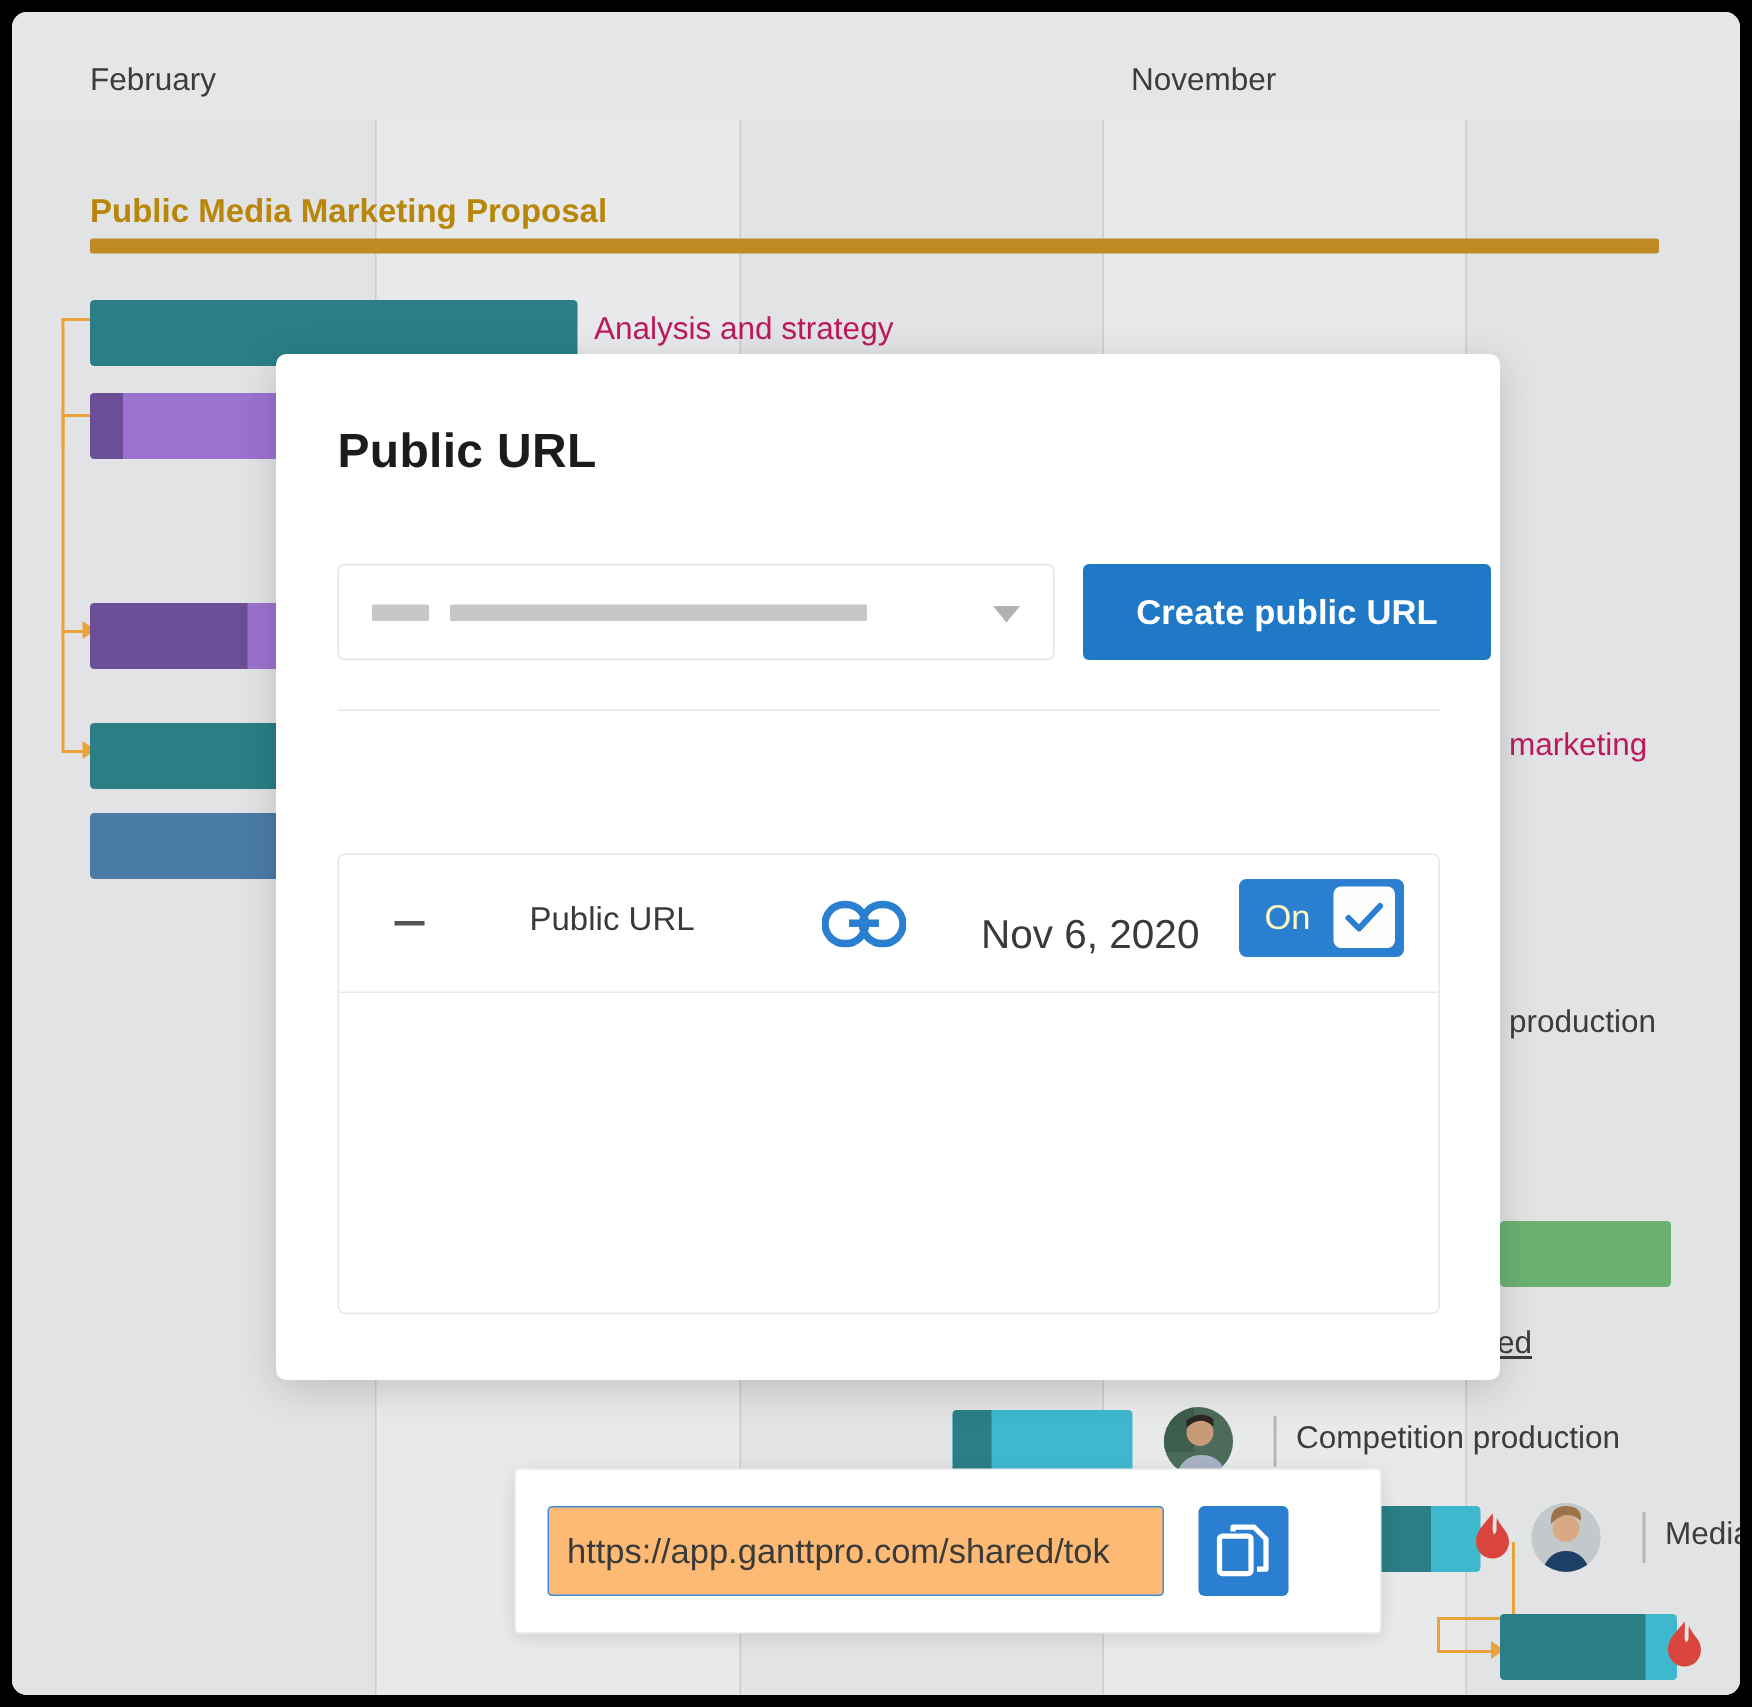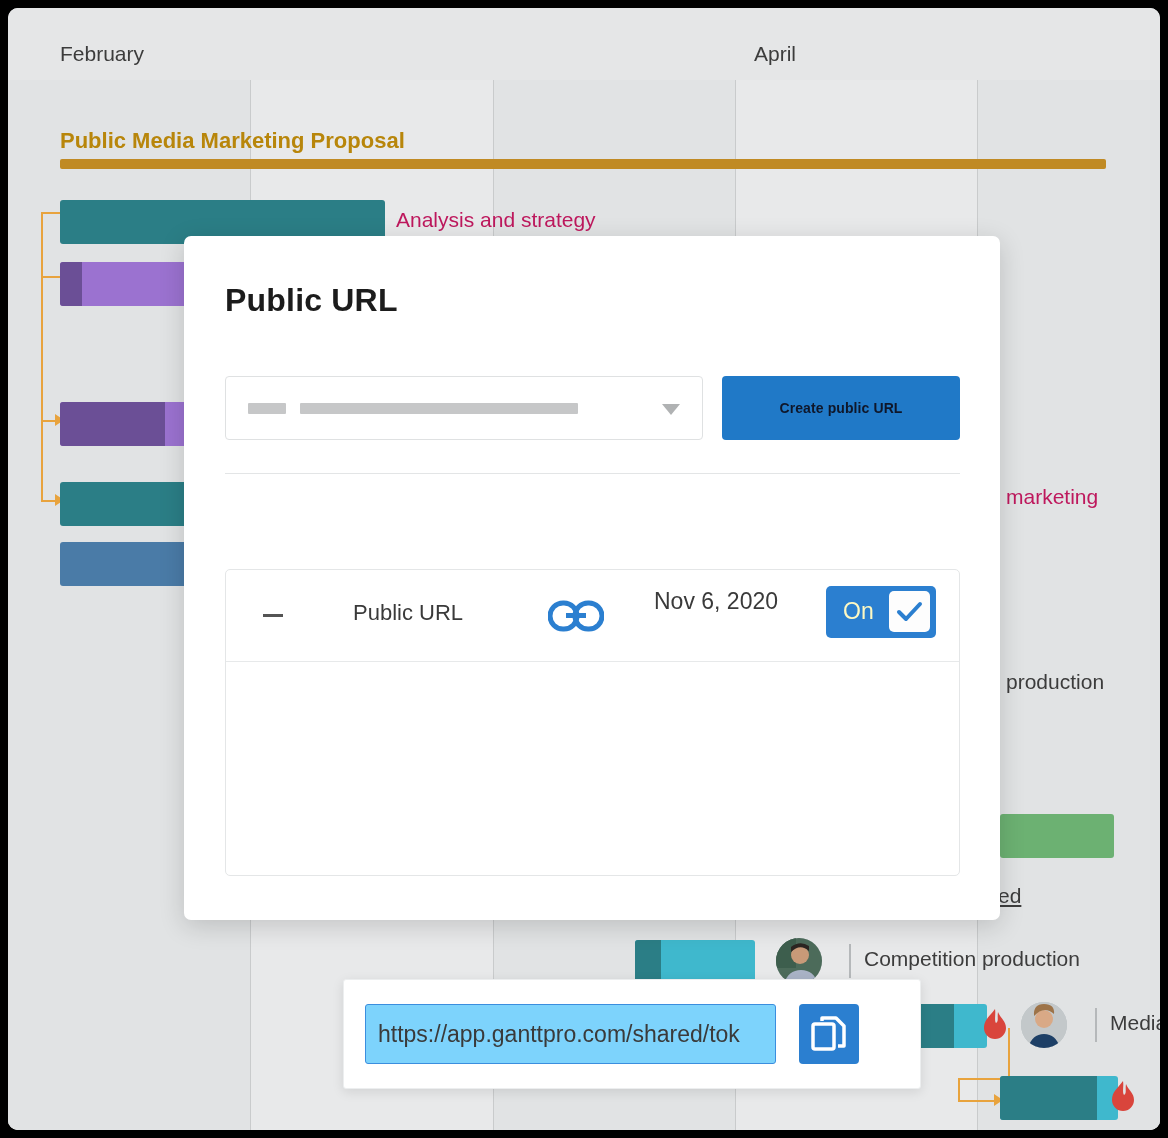--- a/index.html
+++ b/index.html
@@ -188,27 +188,27 @@
     width: 0; height: 0;
     border-left: 9px solid transparent;
     border-right: 9px solid transparent;
     border-top: 11px solid #b0b2b3;
   }
 
   .btn-create {
     position: absolute;
     left: 538px;
     top: 140px;
-    width: 238px;
+    width: 272px;
     height: 64px;
     background: #2079c7;
     border: none;
     border-radius: 4px;
-    color: #0f172a;
-    font-size: 14px;
+    color: #ffffff;
+    font-size: 23px;
     font-weight: bold;
     font-family: "Liberation Sans", sans-serif;
     cursor: pointer;
     letter-spacing: 0.1px;
   }
 
   .divider {
     position: absolute;
     left: 41px;
     top: 237px;
@@ -268,22 +268,22 @@
   .row-linkicon {
     position: absolute;
     left: 322px;
     top: 30px;
     width: 56px;
     height: 32px;
   }
   .row-date {
     position: absolute;
     left: 428px;
-    top: 18px;
-    font-size: 23px;
+    top: 38px;
+    font-size: 27px;
     color: #3a3a3a;
     white-space: nowrap;
   }
   .toggle-on {
     position: absolute;
     left: 600px;
     top: 16px;
     width: 110px;
     height: 52px;
     background: #2b7fd0;
@@ -327,21 +327,21 @@
     top: 24px;
     width: 411px;
     height: 60px;
     box-sizing: border-box;
     border: 1px solid #3b8ede;
     border-radius: 3px;
     padding: 0 12px;
     font-size: 23px;
     color: #3a3a3a;
     font-family: "Liberation Sans", sans-serif;
-    background: #7dd3fc;
+    background: #fdba74;
     outline: none;
   }
   .btn-copy {
     position: absolute;
     left: 455px;
     top: 24px;
     width: 60px;
     height: 60px;
     background: #2b7fd0;
     border: none;
@@ -350,21 +350,21 @@
     padding: 0;
   }
 </style>
 </head>
 <body>
 
 <div class="app-frame">
 
   <div class="timeline-header">
     <div class="month-label month-june">February</div>
-    <div class="month-label month-july">April</div>
+    <div class="month-label month-july">November</div>
   </div>
 
   <div class="grid-area">
 
     <div class="grid-col shade-a" style="left:0px;width:242px;"></div>
     <div class="grid-col shade-b" style="left:242px;width:243px;"></div>
     <div class="grid-col shade-a" style="left:485px;width:242px;"></div>
     <div class="grid-col shade-b" style="left:727px;width:242px;"></div>
     <div class="grid-col shade-a" style="left:969px;width:183px;"></div>
 

